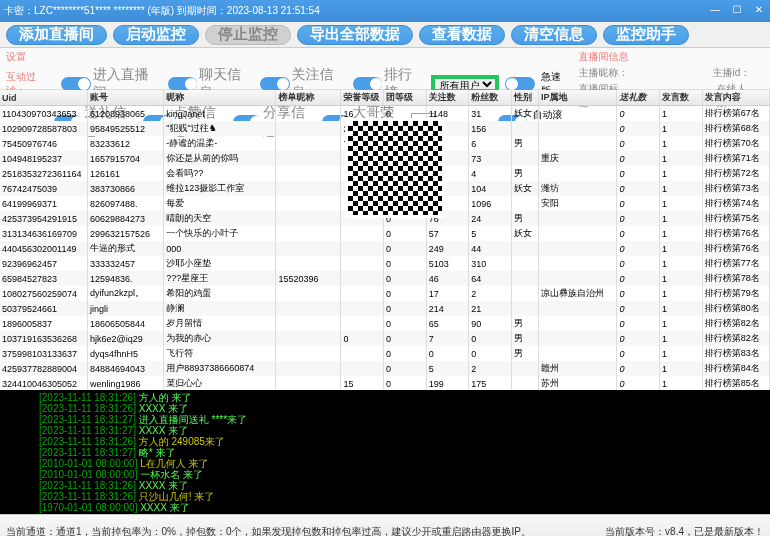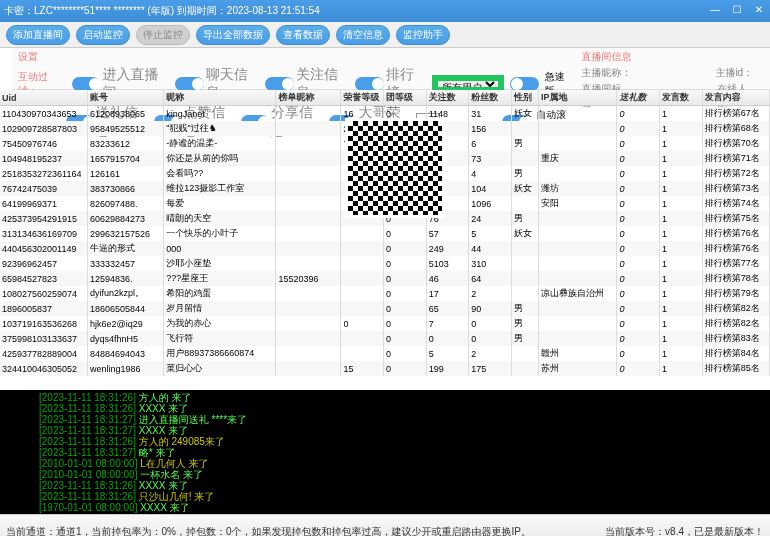--- a/index.html
+++ b/index.html
@@ -2,33 +2,33 @@
 <html><head>
 <meta charset="utf-8">
 <style>
 *{margin:0;padding:0;box-sizing:border-box;font-family:"Microsoft YaHei",SimSun,sans-serif;font-size:10px;}
 body{width:770px;height:536px;background:#fff;overflow:hidden;}
 .titlebar{height:22px;background:linear-gradient(#4a9de8,#3d8cd6);color:#fff;display:flex;align-items:center;padding:0 4px;font-size:11px;}
 .titlebar .title{flex:1;}
 .titlebar .wbtns{display:flex;gap:8px;}
 .titlebar .wbtn{width:14px;height:14px;text-align:center;line-height:12px;cursor:pointer;}
 .toolbar{height:26px;background:#f0f0f0;border-bottom:1px solid #ccc;display:flex;align-items:center;padding:2px 6px;gap:6px;}
-.btn{display:inline-flex;align-items:center;justify-content:center;height:20px;padding:0 6px;border:1px solid #4a9de8;border-radius:10px;background:#fff;color:#333;font-size:10px;cursor:pointer;}
+.btn{display:inline-flex;align-items:center;justify-content:center;height:20px;padding:0 12px;border:1px solid #4a9de8;border-radius:10px;background:#fff;color:#333;font-size:15px;cursor:pointer;font-weight:bold;}
 .btn.blue{background:linear-gradient(#5aade8,#4a9de8);color:#fff;border-color:#3d8cd6;}
 .btn.gray{background:#d0d0d0;color:#888;border-color:#bbb;}
-.filterbar{height:42px;background:#fafafa;border-bottom:1px solid #ddd;display:flex;padding:2px 6px;gap:8px;margin-left:12px;}
+.filterbar{height:42px;background:#fafafa;border-bottom:1px solid #ddd;display:flex;padding:2px 6px;gap:8px;}
 .filt-left{display:flex;flex-direction:column;gap:2px;}
 .filt-row{display:flex;align-items:center;gap:6px;}
 .flabel{color:#e77;font-size:10px;}
 .toggle{width:30px;height:14px;background:#4a9de8;border-radius:7px;position:relative;display:inline-block;}
 .toggle::after{content:"";position:absolute;width:12px;height:12px;background:#fff;border-radius:50%;top:1px;left:1px;}
 .toggle.on::after{left:17px;}
 .tgl-item{display:flex;align-items:center;gap:2px;}
 .tgl-item span{color:#888;font-size:14px;}
-.sel{height:18px;border:6px solid #22c55e;font-size:10px;}
+.sel{height:18px;border:4px solid #22c55e;font-size:10px;}
 .num{width:24px;height:18px;border:1px solid #999;text-align:center;}
 .filt-right{margin-left:auto;display:flex;flex-direction:column;gap:2px;color:#888;}
 .info-row{display:flex;gap:12px;}
 .info-lbl{color:#e77;}
 .gridwrap{height:300px;overflow:auto;position:relative;}
 .grid{width:100%;border-collapse:collapse;table-layout:fixed;}
 .grid th,.grid td{border-right:1px solid #ddd;padding:1px 2px;font-size:9px;text-align:left;white-space:nowrap;overflow:hidden;height:13px;}
 .grid th{background:linear-gradient(#f8f8f8,#e8e8e8);border-bottom:1px solid #ccc;color:#333;position:sticky;top:0;}
 .grid tr:nth-child(even) td{background:#f7f7f7;}
 .qr{position:absolute;left:345px;top:28px;width:100px;height:100px;background:#fff;border:3px solid #fff;}
@@ -340,20 +340,35 @@
           <td class="c-grp">0</td>
           <td class="c-att">17</td>
           <td class="c-fan">2</td>
           <td class="c-sex"></td>
           <td class="c-ip">凉山彝族自治州</td>
           <td class="c-gift">0</td>
           <td class="c-spk">1</td>
           <td class="c-cont">排行榜第79名</td>
         </tr>
         <tr>
+          <td class="c-uid">50379524661</td>
+          <td class="c-acc">jingli</td>
+          <td class="c-nick">静澜</td>
+          <td class="c-mid"></td>
+          <td class="c-hon"></td>
+          <td class="c-grp">0</td>
+          <td class="c-att">214</td>
+          <td class="c-fan">21</td>
+          <td class="c-sex"></td>
+          <td class="c-ip"></td>
+          <td class="c-gift">0</td>
+          <td class="c-spk">1</td>
+          <td class="c-cont">排行榜第80名</td>
+        </tr>
+        <tr>
           <td class="c-uid">1896005837</td>
           <td class="c-acc">18606505844</td>
           <td class="c-nick">岁月留情</td>
           <td class="c-mid"></td>
           <td class="c-hon"></td>
           <td class="c-grp">0</td>
           <td class="c-att">65</td>
           <td class="c-fan">90</td>
           <td class="c-sex">男</td>
           <td class="c-ip"></td>

